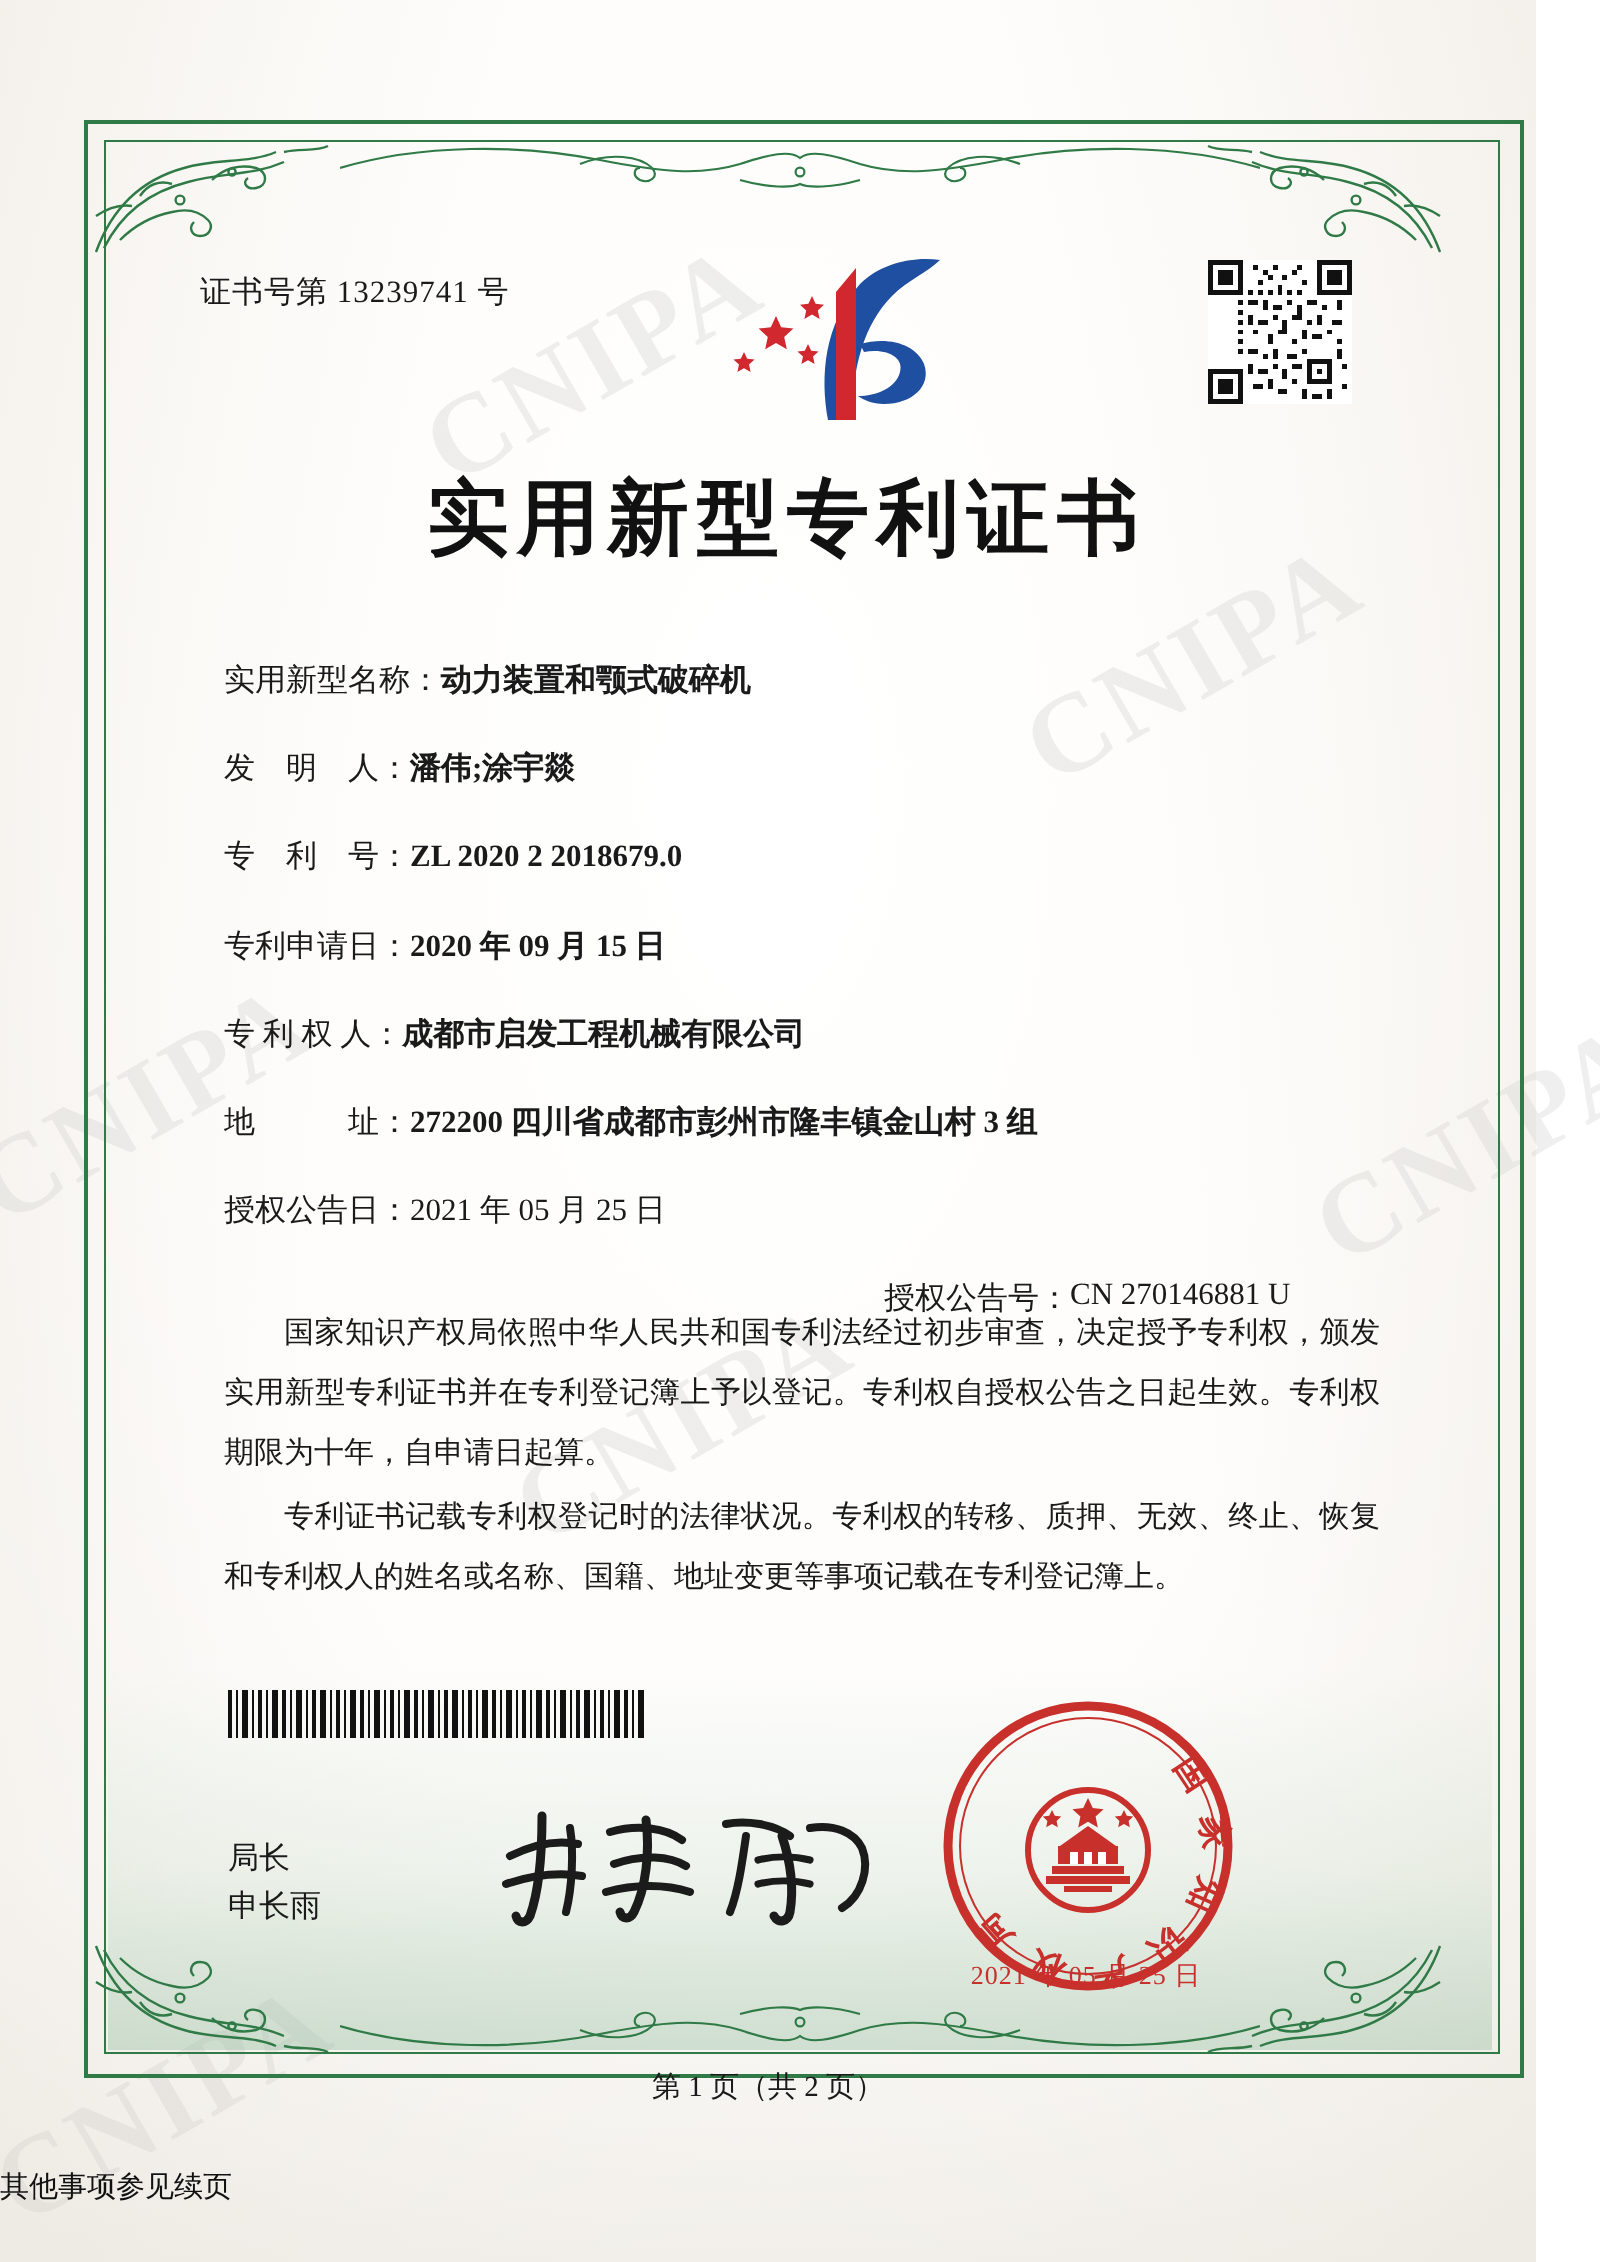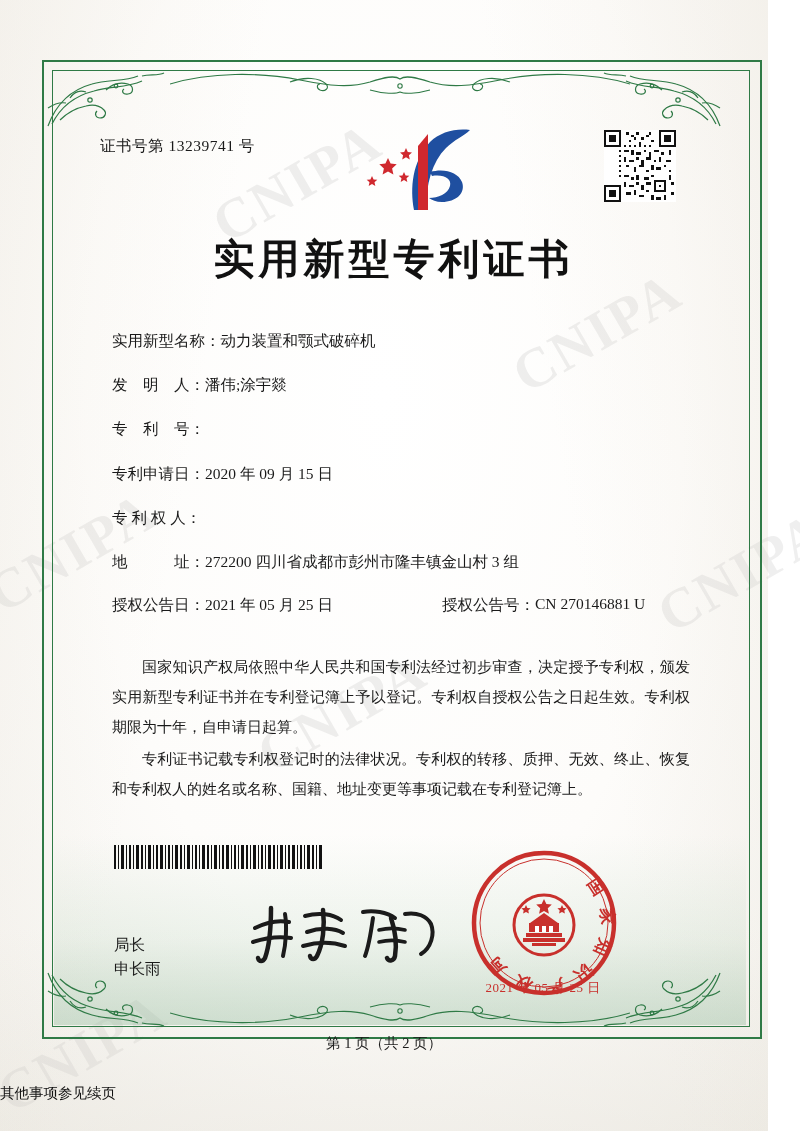--- a/index.html
+++ b/index.html
@@ -140,24 +140,25 @@
     font-size: 15.5px;
     margin-bottom: 22.5px;
     line-height: 1.4;
   }
   .flabel {
     white-space: pre;
     flex: 0 0 auto;
   }
   .fvalue {
     flex: 1 1 auto;
+    font-weight: bold;
   }
   .frow-split { display: flex; align-items: flex-start; font-size: 15.5px; margin-bottom: 6px;}
   .seg-a { flex: 0 0 330px; display:flex; }
-  .seg-b { flex: 1 1 auto; display:flex; }
+  .seg-b { flex: 1 1 auto; display:flex;margin-top:44px; }
 
   
   .paras {
     position: absolute;
     left: 112px; top: 652px;
     width: 578px;
     font-size: 15px;
     line-height: 2.0;
     text-align: justify;
   }
@@ -169,21 +170,20 @@
     left: 114px; top: 845px;
     width: 210px; height: 24px;
   }
 
   
   .sig-label {
     position: absolute;
     left: 114px; top: 918px;
     font-size: 15.5px;
     line-height: 1.55;
-    margin-top: 15px;
   }
   .sig-script {
     position: absolute;
     left: 245px; top: 900px;
     width: 200px; height: 66px;
     color: #1b1b1b;
   }
 
   
   .seal {
@@ -434,27 +434,29 @@
     <div class="frow">
       <span class="flabel">实用新型名称：</span>
       <span class="fvalue">动力装置和颚式破碎机</span>
     </div>
     <div class="frow">
       <span class="flabel">发　明　人：</span>
       <span class="fvalue">潘伟;涂宇燚</span>
     </div>
     <div class="frow">
       <span class="flabel">专　利　号：</span>
+      <span class="fvalue">ZL 2020 2 2018679.0</span>
     </div>
     <div class="frow">
       <span class="flabel">专利申请日：</span>
       <span class="fvalue">2020 年 09 月 15 日</span>
     </div>
     <div class="frow">
       <span class="flabel">专 利 权 人：</span>
+      <span class="fvalue">成都市启发工程机械有限公司</span>
     </div>
     <div class="frow">
       <span class="flabel">地　　　址：</span>
       <span class="fvalue">272200 四川省成都市彭州市隆丰镇金山村 3 组</span>
     </div>
     <div class="frow-split">
       <span class="seg-a">
         <span class="flabel">授权公告日：</span>
         <span>2021 年 05 月 25 日</span>
       </span>

